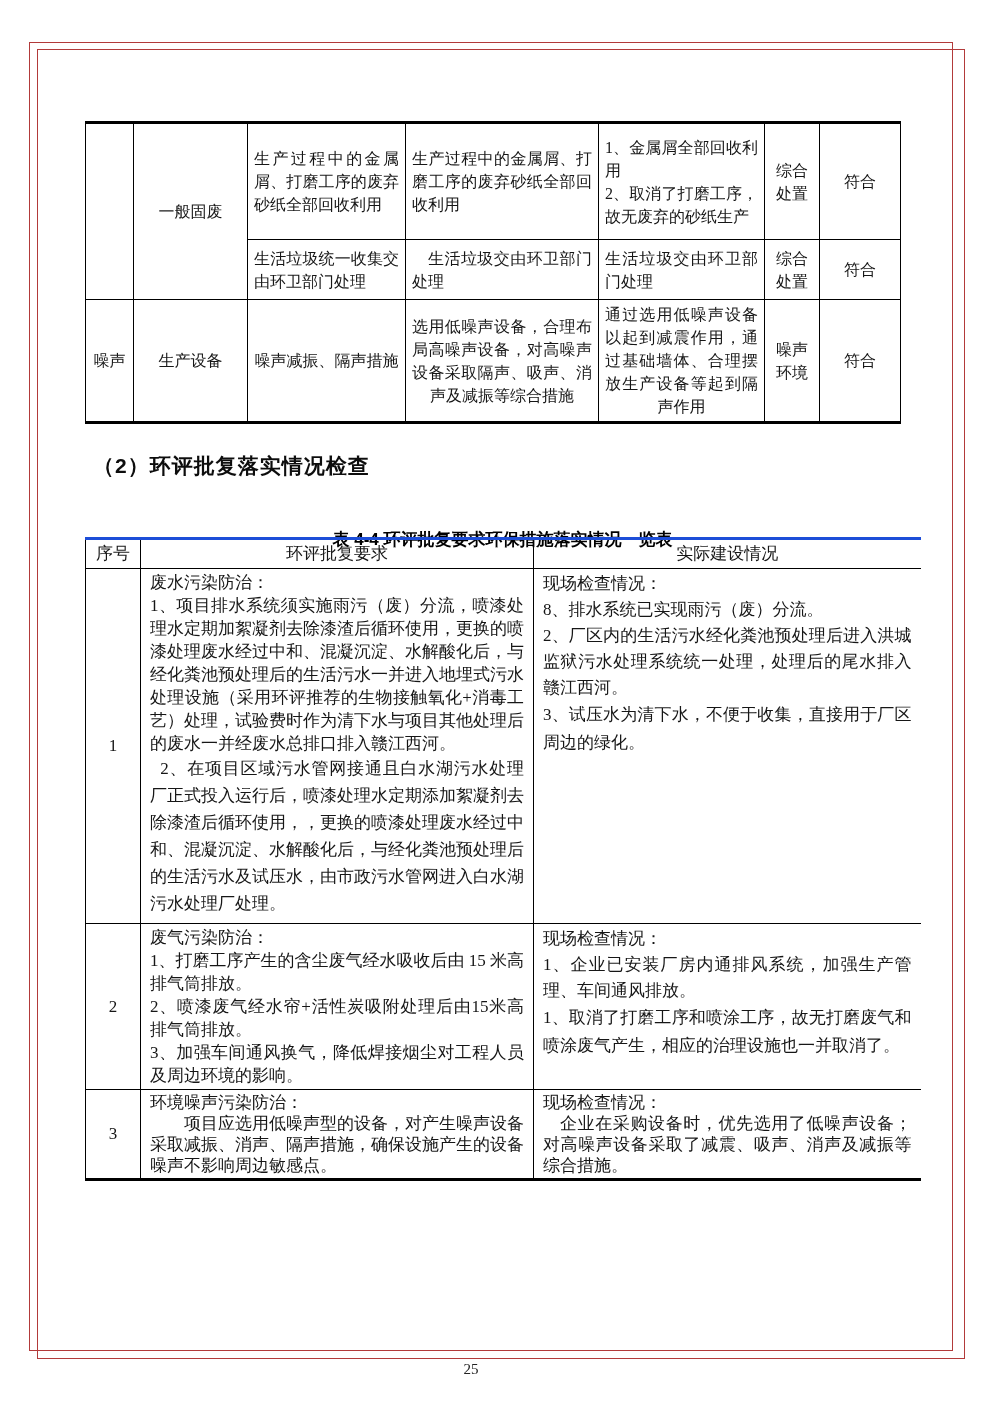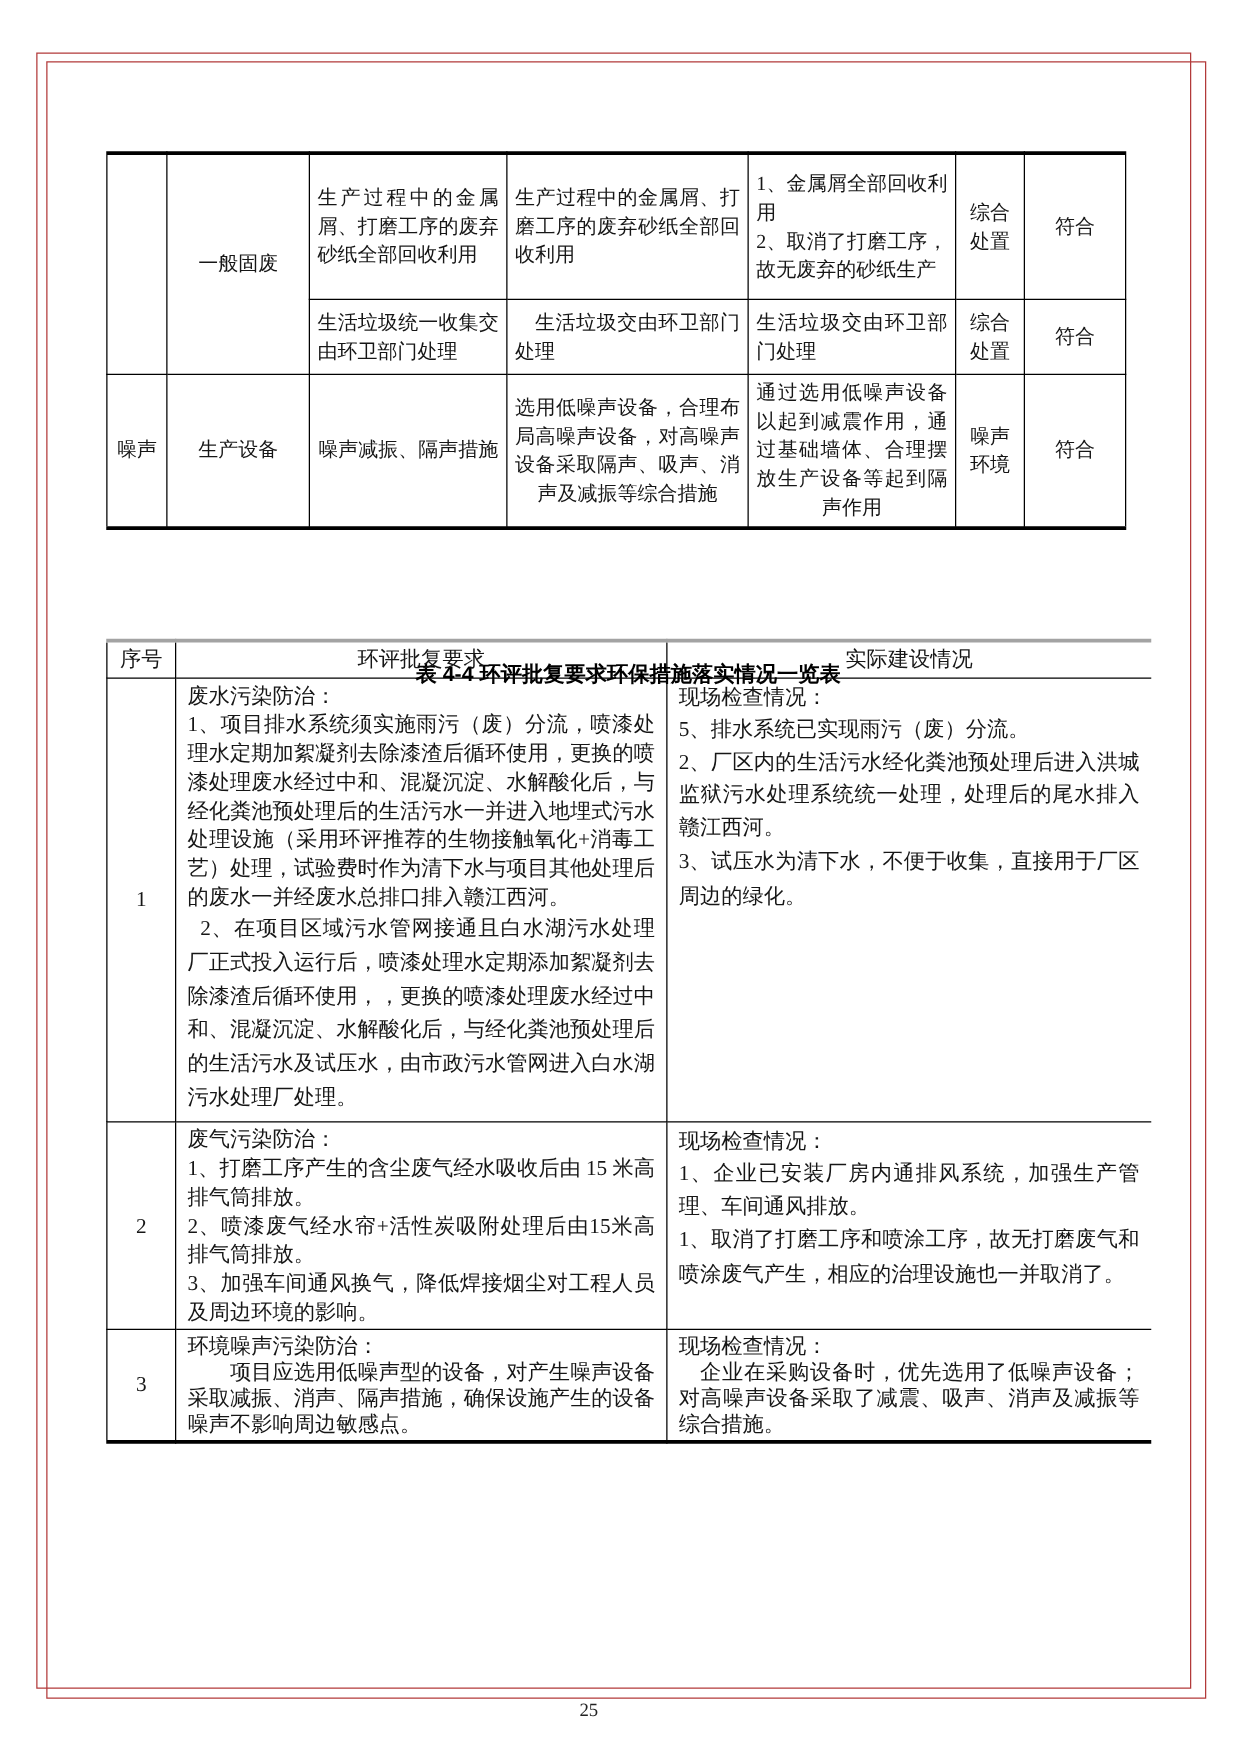--- a/index.html
+++ b/index.html
@@ -20,22 +20,22 @@
   .top-table {
     left:85px; top:121px; width:815px; font-size:16px;
     border:1px solid #000; border-top:3px solid #000; border-bottom:3px solid #000;
   }
   .top-table td {
     border:1px solid #000; vertical-align:middle;
     padding:3px 6px; line-height:23px;
   }
   
   .review-table {
-    left:85px; top:511px; width:835px; font-size:17px;
-    border-left:1px solid #000; border-top:3px solid #a3a3a3; border-bottom:3px solid #000;
+    left:85px; top:537px; width:835px; font-size:17px;
+    border-left:1px solid #000; border-top:3px solid #1d4ed8; border-bottom:3px solid #000;
   }
   .review-table td {
     border:1px solid #000; vertical-align:top; padding:2px 9px;
   }
   .review-table td:last-child { border-right:none;margin-top:33px; }
   .review-table .hdr td { text-align:center; vertical-align:middle; padding:2px; line-height:24px; }
   .review-table .num { text-align:center; vertical-align:middle; }
 
   .c  { text-align:center; }
   .j  { text-align:justify; }
@@ -108,20 +108,21 @@
       <td class="c">生产设备</td>
       <td class="c">噪声减振、隔声措施</td>
       <td class="jc">选用低噪声设备，合理布局高噪声设备，对高噪声设备采取隔声、吸声、消声及减振等综合措施</td>
       <td class="jc">通过选用低噪声设备以起到减震作用，通过基础墙体、合理摆放生产设备等起到隔声作用</td>
       <td class="c">噪声环境</td>
       <td class="c">符合</td>
     </tr>
   </tbody>
     </table>
 
+  <div class="section-heading">（2）环评批复落实情况检查</div>
 
   <div class="table-caption">表 4-4 环评批复要求环保措施落实情况一览表</div>
 
   <table class="review-table">
     <colgroup>
       <col style="width:55px">
         <col style="width:393px">
         <col style="width:387px">
     </colgroup>
     <tbody>
@@ -133,21 +134,21 @@
 
     <tr style="height:355px">
       <td class="num">1</td>
       <td>
         <div class="lh23">废水污染防治：</div>
         <div class="p lh23">1、项目排水系统须实施雨污（废）分流，喷漆处理水定期加絮凝剂去除漆渣后循环使用，更换的喷漆处理废水经过中和、混凝沉淀、水解酸化后，与经化粪池预处理后的生活污水一并进入地埋式污水处理设施（采用环评推荐的生物接触氧化+消毒工艺）处理，试验费时作为清下水与项目其他处理后的废水一并经废水总排口排入赣江西河。</div>
         <div class="p lh27 ind05">2、在项目区域污水管网接通且白水湖污水处理厂正式投入运行后，喷漆处理水定期添加絮凝剂去除漆渣后循环使用，，更换的喷漆处理废水经过中和、混凝沉淀、水解酸化后，与经化粪池预处理后的生活污水及试压水，由市政污水管网进入白水湖污水处理厂处理。</div>
       </td>
       <td>
         <div class="lh26">现场检查情况：</div>
-        <div class="lh26">5、排水系统已实现雨污（废）分流。</div>
+        <div class="lh26">8、排水系统已实现雨污（废）分流。</div>
         <div class="p lh26">2、厂区内的生活污水经化粪池预处理后进入洪城监狱污水处理系统统一处理，处理后的尾水排入赣江西河。</div>
         <div class="p lh28">3、试压水为清下水，不便于收集，直接用于厂区周边的绿化。</div>
       </td>
     </tr>
 
     <tr style="height:161px">
       <td class="num">2</td>
       <td>
         <div class="lh23">废气污染防治：</div>
         <div class="p lh23">1、打磨工序产生的含尘废气经水吸收后由 15 米高排气筒排放。</div>

